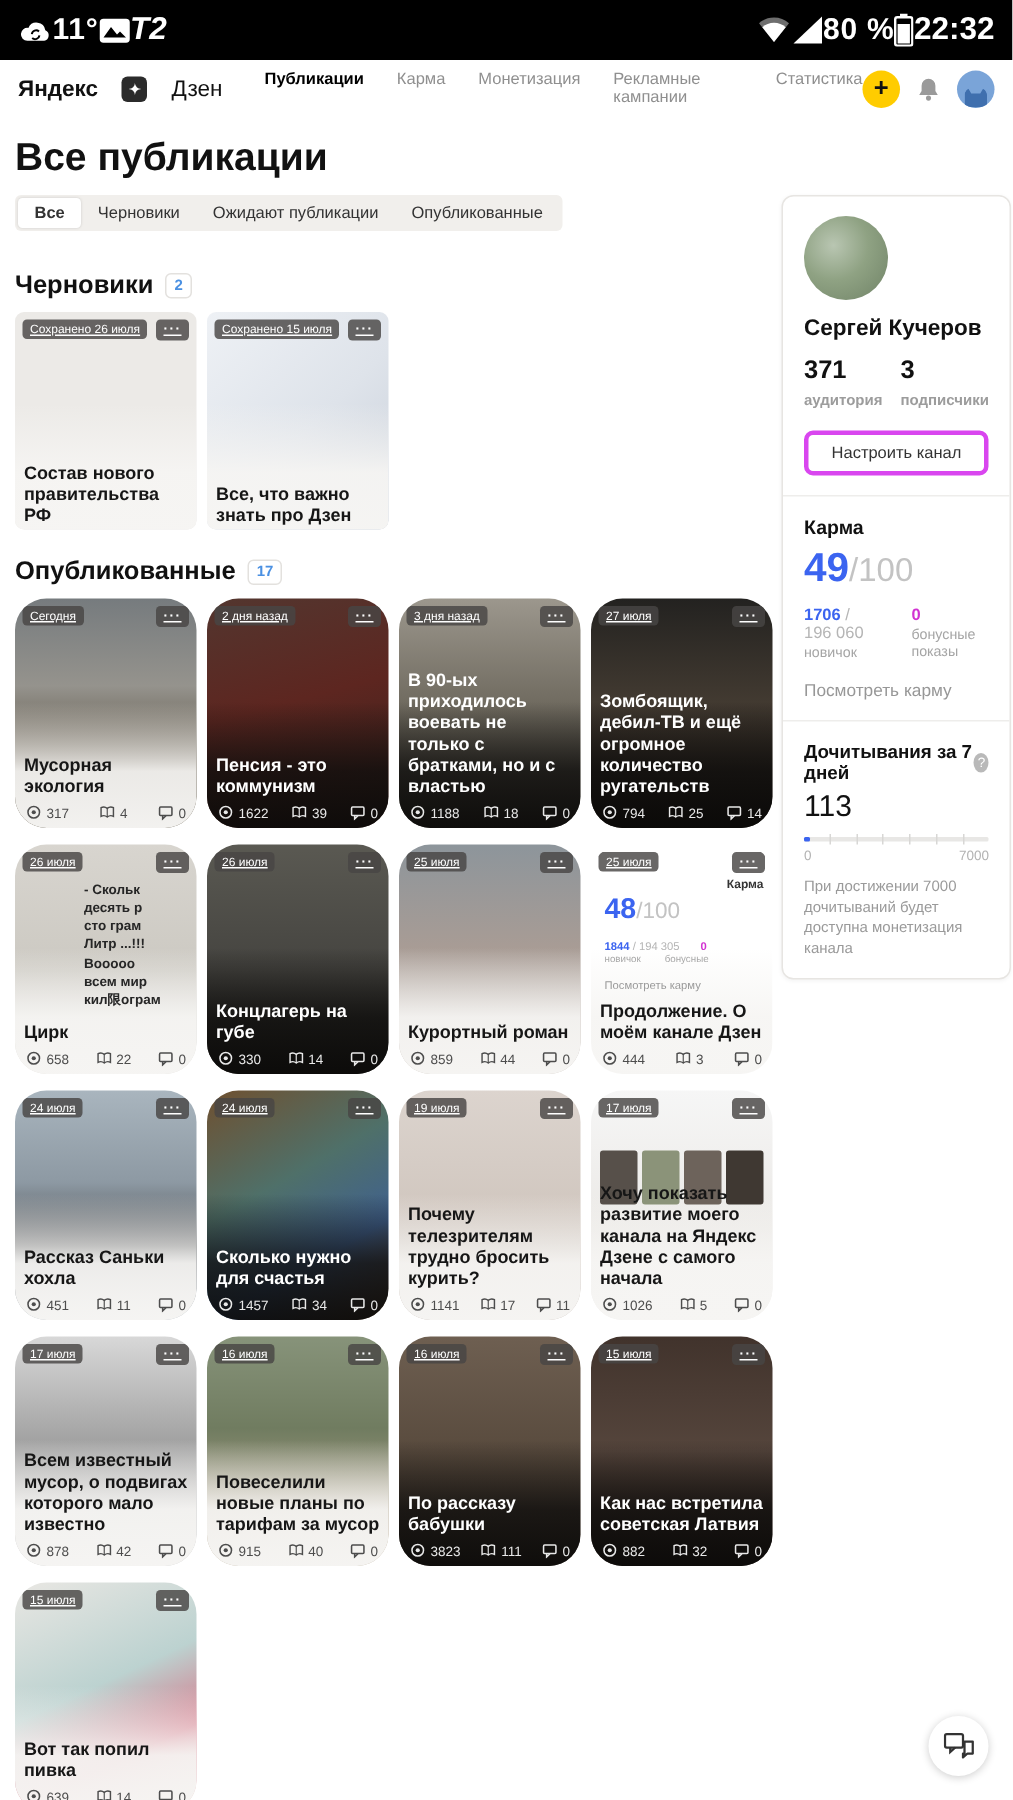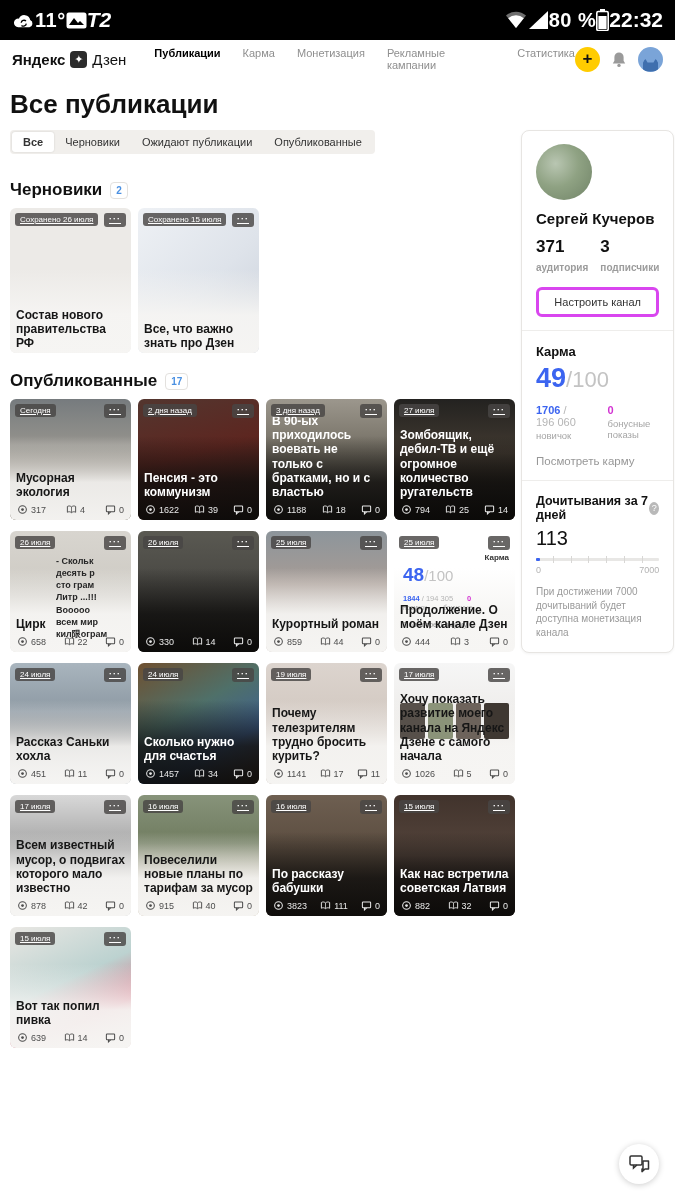--- a/index.html
+++ b/index.html
@@ -7,21 +7,21 @@
     font-family:"Liberation Sans", sans-serif; }
   
   .statusbar { height:40px; background:#000; color:#fff; display:flex;
     align-items:center; justify-content:space-between; padding:0 12px; }
   .sb-left, .sb-right { display:flex; align-items:center; }
   .sb-text { font-size:20px; font-weight:bold; letter-spacing:.5px; }
   .sb-time { font-size:21px; font-weight:bold; }
   .carrier { font-size:21px; font-weight:bold; font-style:italic; }
   
   .header { height:38px; display:flex; align-items:center; padding:0 12px; background:#fff; }
-  .logo { display:flex; align-items:center; gap:5px; }
+  .logo { display:flex; align-items:center; gap:16px; }
   .logo-yandex { font-size:15px; font-weight:bold; color:#111; }
   .logo-zen { font-size:15px; color:#111; }
   .zen-sq { width:17px; height:17px; background:#2b2b2b; border-radius:4px; color:#fff;
     display:flex; align-items:center; justify-content:center; font-size:11px; }
   .nav { display:flex; gap:22px; margin-left:28px; flex:1; }
   .nav span { font-size:11px; color:#8f8f8f; cursor:pointer; }
   .nav span.active { color:#000; font-weight:bold; }
   .hdr-actions { display:flex; align-items:center; gap:11px; }
   .plus-btn { width:25px; height:25px; border-radius:50%; background:#ffcc00;
     display:flex; align-items:center; justify-content:center; font-size:17px; font-weight:bold; color:#111; }
@@ -37,21 +37,21 @@
   .tab { font-size:11px; color:#333; padding:4px 11px; border-radius:3px; white-space:nowrap; cursor:pointer; }
   .tab.active { background:#fff; box-shadow:0 0 2px rgba(0,0,0,.15); font-weight:bold; }
   .sec-head { display:flex; align-items:center; gap:8px; margin:14px 0 8px; }
   .sec-title { font-size:17px; font-weight:bold; color:#111; }
   .count-badge { font-size:10px; font-weight:bold; color:#4a90e2; border:1px solid #e3e1de;
     border-radius:4px; background:#fff; padding:2px 5px; min-width:17px; text-align:center; }
   
   .grid { display:grid; grid-template-columns:repeat(4,1fr); gap:11px 7px; }
   .grid.drafts { margin-bottom:6px; }
   .grid.drafts .card { height:145px; }
-  .grid.pub .card { height:121px; }
+  .grid.pub .card { height:153px;border-radius:21px; }
   .card { position:relative; border-radius:6px; overflow:hidden; background:#ddd; cursor:pointer; }
   .card::after { content:""; position:absolute; left:0; right:0; bottom:0; height:84px; z-index:1;
     background:linear-gradient(180deg,rgba(248,247,245,0) 0%,rgba(246,245,243,.93) 55%,rgba(246,245,243,.98) 100%); pointer-events:none; }
   .card.dark::after { background:linear-gradient(180deg,rgba(0,0,0,0) 0%,rgba(14,13,12,.78) 55%,rgba(10,9,8,.9) 100%); }
   .card-top { position:absolute; top:0; left:0; right:0; display:flex; justify-content:space-between;
     align-items:flex-start; padding:5px; z-index:3; }
   .pill { background:rgba(72,70,68,.82); color:#fff; font-size:8px; padding:2px 5px; border-radius:3px;text-decoration:underline; }
   .pill.menu { letter-spacing:1px; font-size:9px; line-height:8px; padding:2px 5px 4px; font-weight:bold; }
   .card-bottom { position:absolute; bottom:0; left:0; right:0; z-index:2; }
   .card-title { font-size:12px; font-weight:bold; color:#161616; line-height:1.18; padding:0 6px 3px; }
@@ -367,20 +367,21 @@
                 </span>0</span>
             </div>
           </div>
         </div>
         <div class="card dark" style="background: linear-gradient(rgb(90, 89, 82) 0%, rgb(69, 68, 64) 55%, rgb(34, 33, 29) 100%);">
           <div class="card-top">
     <span class="pill">26 июля</span>
     <span class="pill menu">···</span>
           </div>
           <div class="card-bottom">
+            <div class="card-title">Концлагерь на губе</div>
             <div class="card-stats">
     <span class="stat"><span class="ic">
                   <svg viewBox="0 0 16 16">
                     <circle cx="8" cy="8" r="5.6" fill="none" stroke="currentColor" stroke-width="1.5"></circle>
                     <circle cx="8" cy="8" r="2" fill="currentColor"></circle>
                   </svg>
                 </span>330</span>
     <span class="stat"><span class="ic">
                   <svg viewBox="0 0 16 16">
                     <path d="M2 3.6c2-1.1 4-1 6 .6 2-1.6 4-1.7 6-.6v8.4c-2-1.1-4-1-6 .6-2-1.6-4-1.7-6-.6z" fill="none" stroke="currentColor" stroke-width="1.4"></path>

